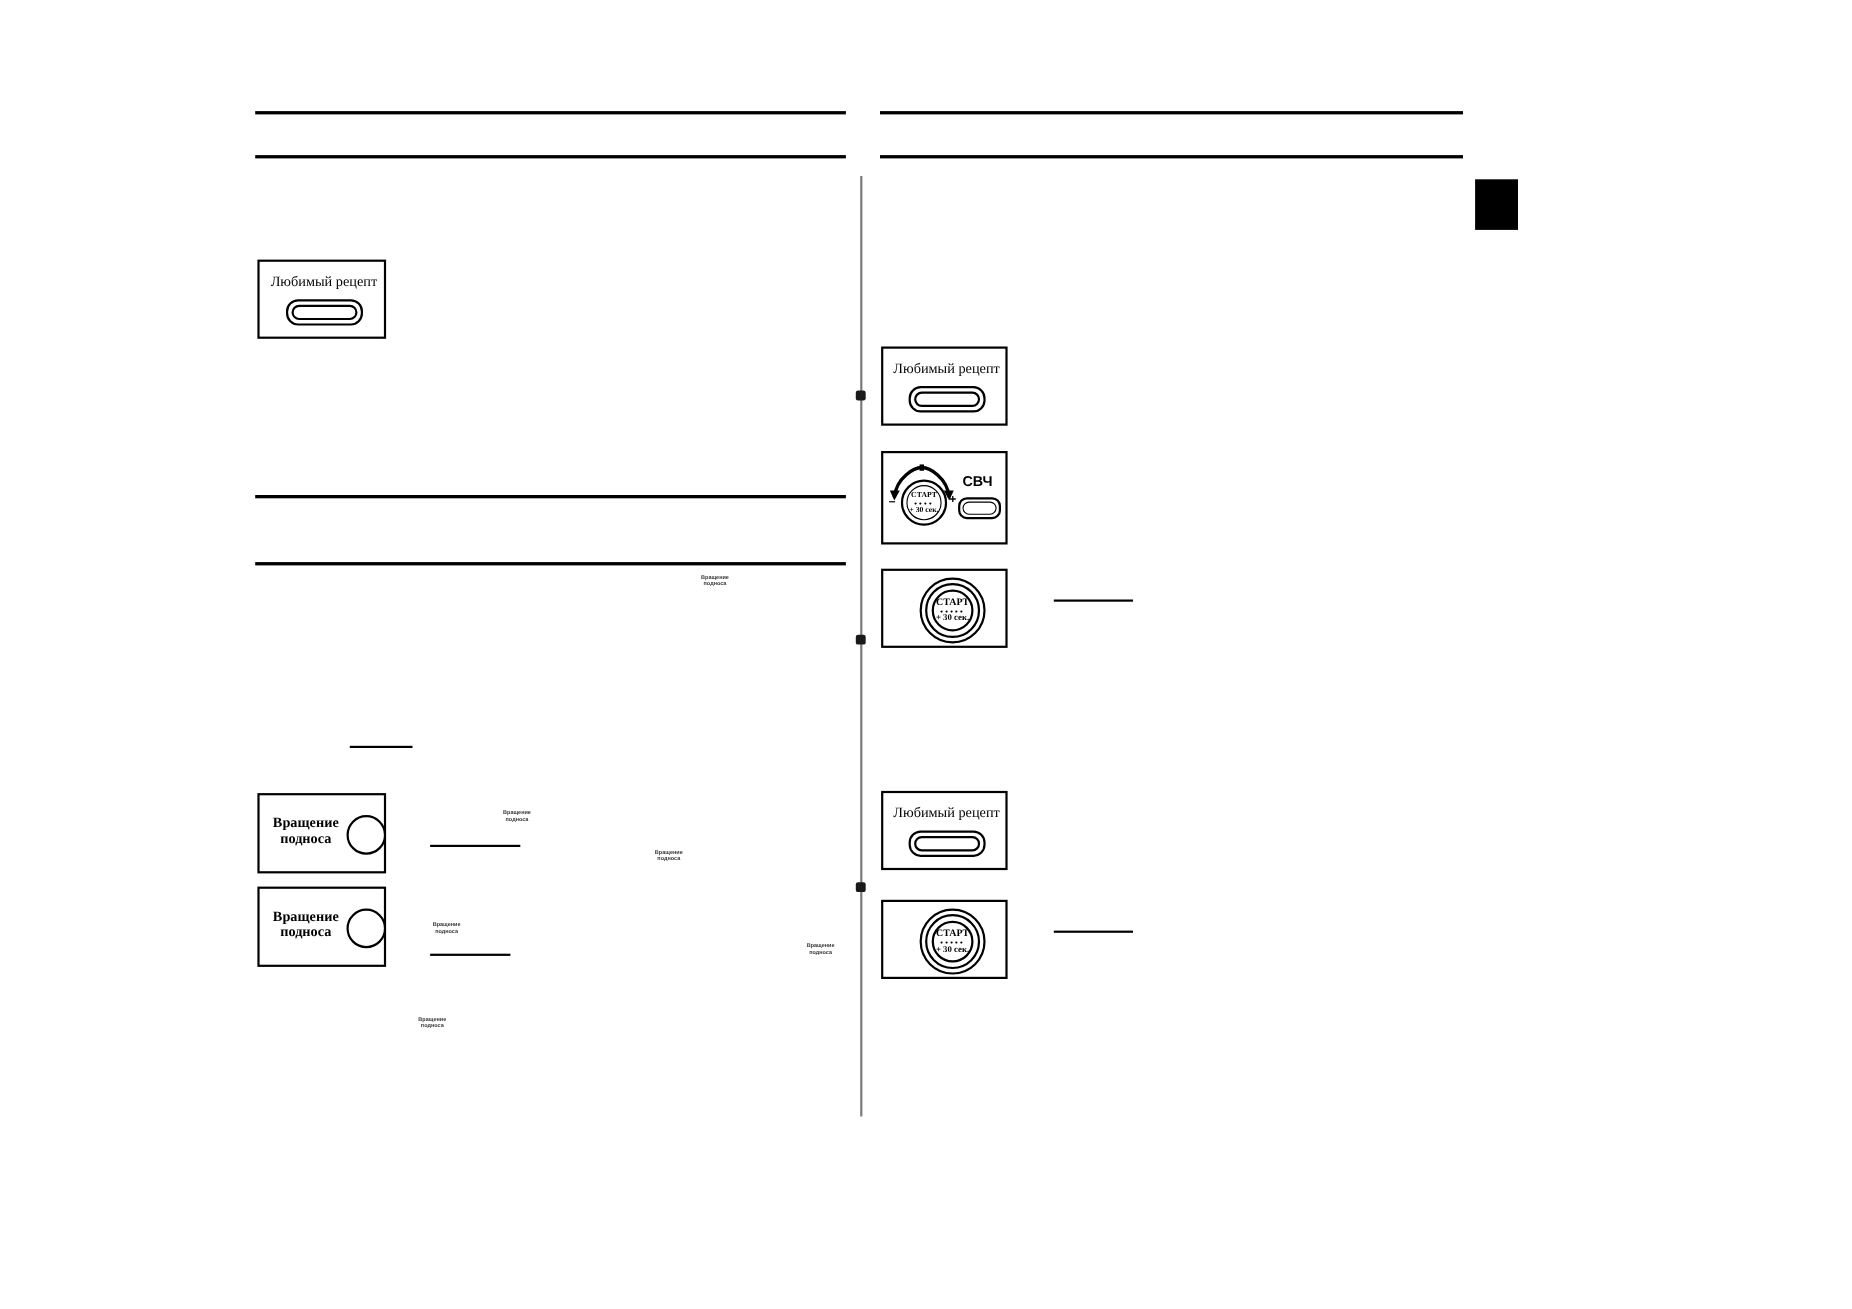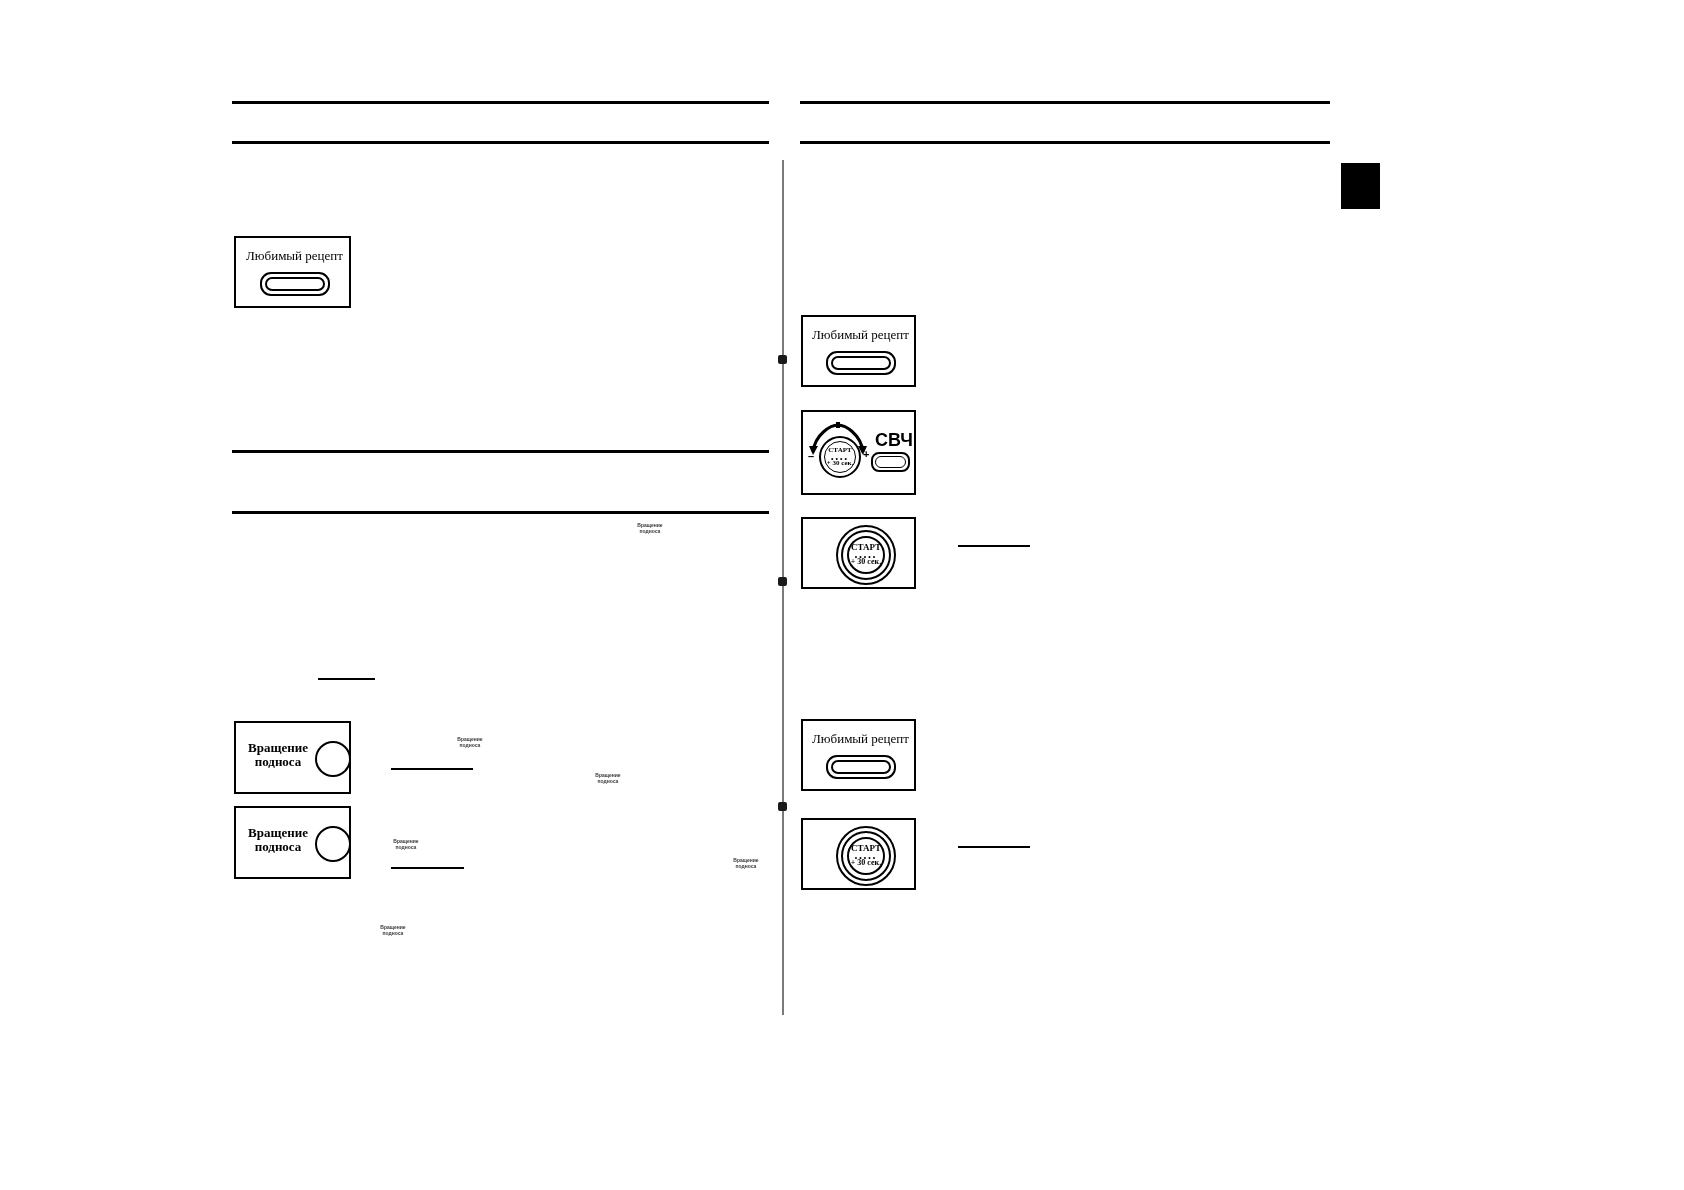--- a/index.html
+++ b/index.html
@@ -157,21 +157,21 @@
 
     <div class="dial-sign" style="left:5px;top:38px;font-size:11px;">–</div>
     <div class="dial-sign" style="left:60px;top:36px;font-size:11px;">+</div>
 
     <div class="dial-outer" style="left:16px;top:24px;width:42px;height:42px;"></div>
     <div class="dial-inner" style="left:21px;top:29px;width:32px;height:32px;"></div>
     <div class="dial-txt" style="left:21px;top:35px;width:32px;font-size:7px;">СТАРТ</div>
     <div class="dotrow" style="left:21px;top:43px;width:32px;">••••</div>
     <div class="dial-txt" style="left:21px;top:48px;width:32px;font-size:7px;">+ 30 сек.</div>
 
-    <div class="svch-label" style="left:72px;top:18px;font-size:18px;font-weight:bold;">СВЧ</div>
+    <div class="svch-label" style="left:72px;top:18px;font-size:13px;font-weight:bold;">СВЧ</div>
     <div class="svch-btn" style="left:68px;top:40px;width:39px;height:20px;"></div>
   </div>
 
   <div class="panel" style="left:801px;top:517px;width:115px;height:72px;">
     <div class="start-ring1" style="left:33px;top:6px;width:60px;height:60px;"></div>
     <div class="start-ring2" style="left:38px;top:11px;width:50px;height:50px;"></div>
     <div class="start-ring3" style="left:44px;top:17px;width:38px;height:38px;"></div>
     <div class="start-txt" style="left:44px;top:24px;width:38px;font-size:9px;">СТАРТ</div>
     <div class="dotrow" style="left:44px;top:34px;width:38px;">•••••</div>
     <div class="start-txt" style="left:44px;top:39px;width:38px;font-size:8px;">+ 30 сек.</div>

